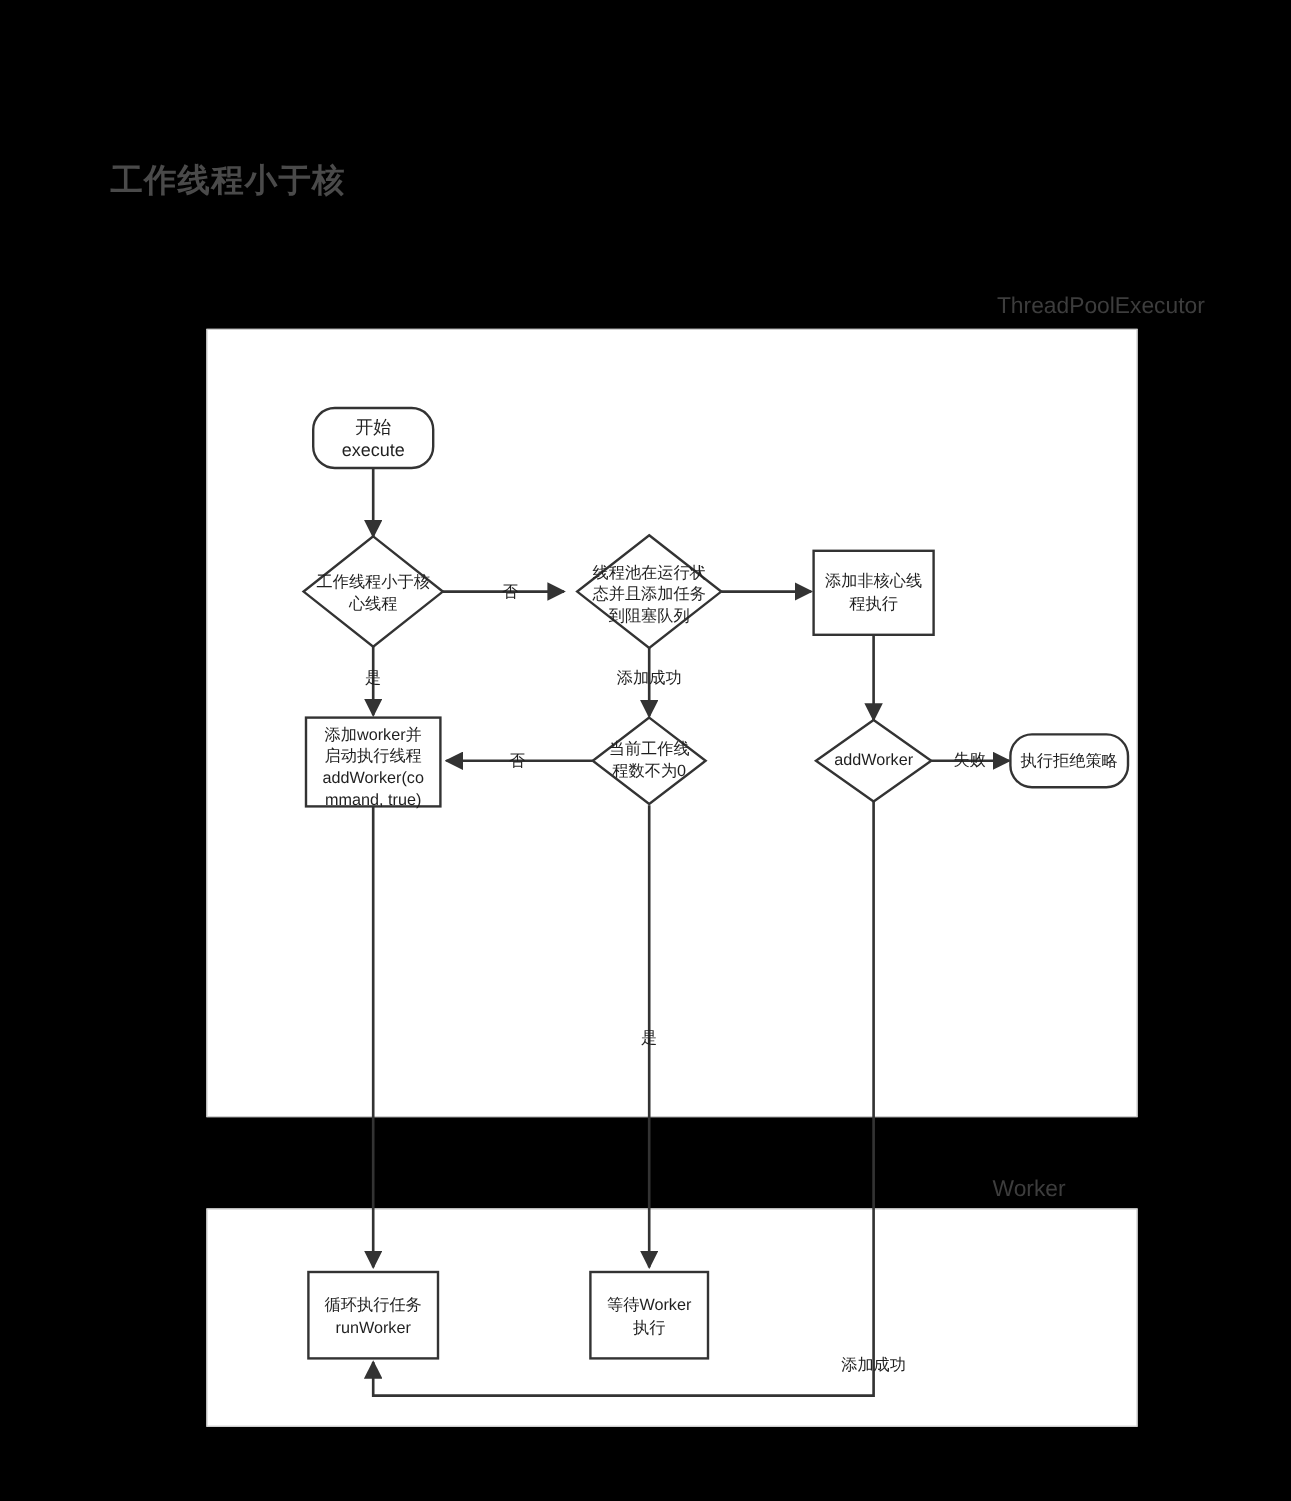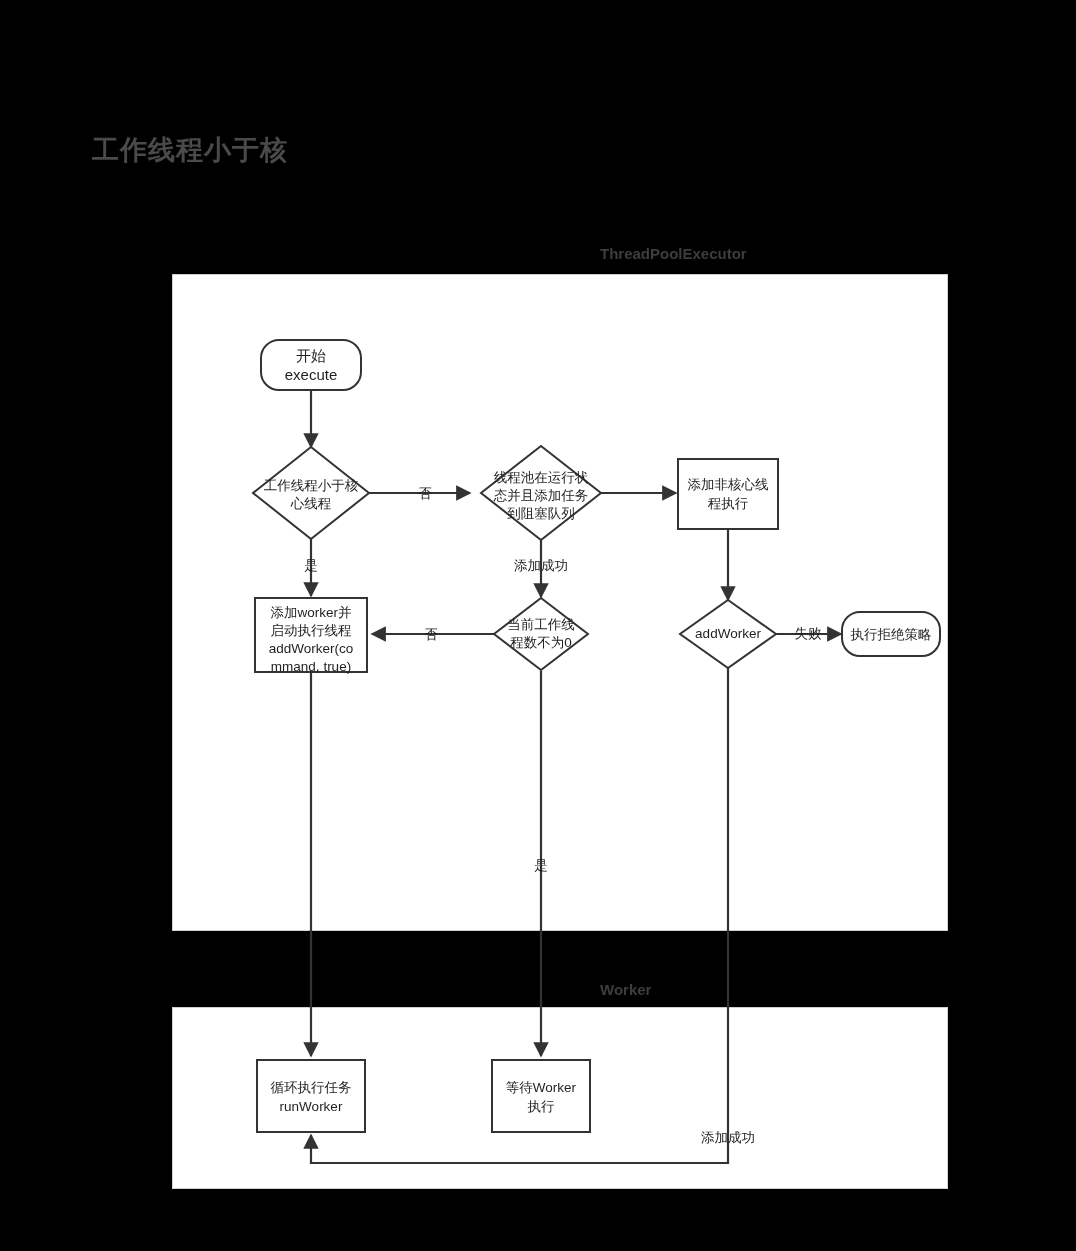--- a/index.html
+++ b/index.html
@@ -22,25 +22,25 @@
     top: 132px;
     font-size: 27px;
     font-weight: bold;
     color: #4a4a4a;
     letter-spacing: 1px;
     white-space: nowrap;
   }
 
   .lane-label {
     position: absolute;
-    font-size: 15px;
-    font-weight: bold;
+    font-size: 19px;
+    font-weight: normal;
     color: #3d3d3d;
     white-space: nowrap;
-    text-align: left;
+    text-align: right;
   }
   #lane-label-executor {
     left: 600px;
     top: 245px;
     width: 404px;
   }
   #lane-label-worker {
     left: 600px;
     top: 981px;
     width: 288px;

